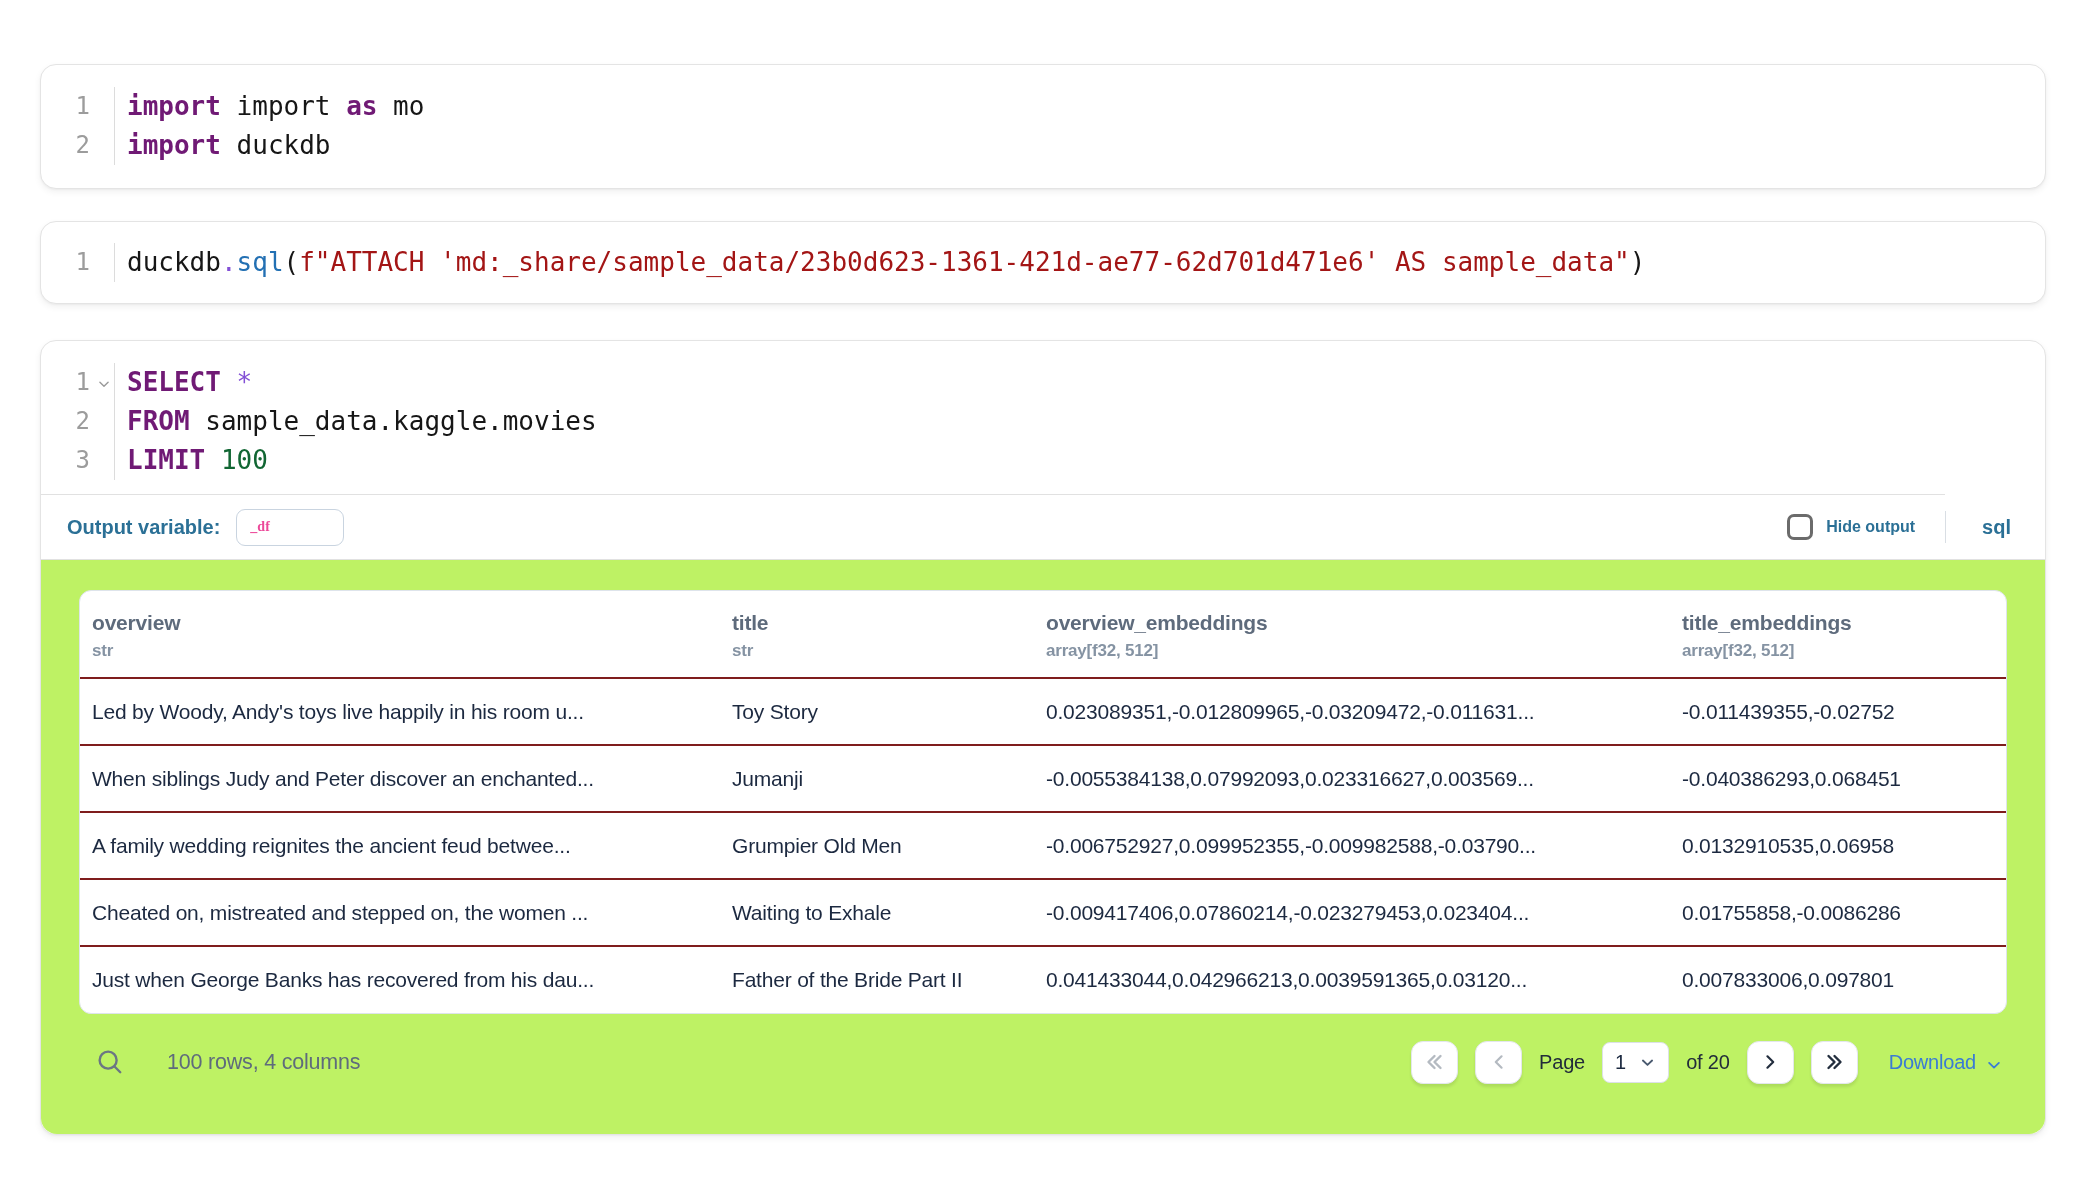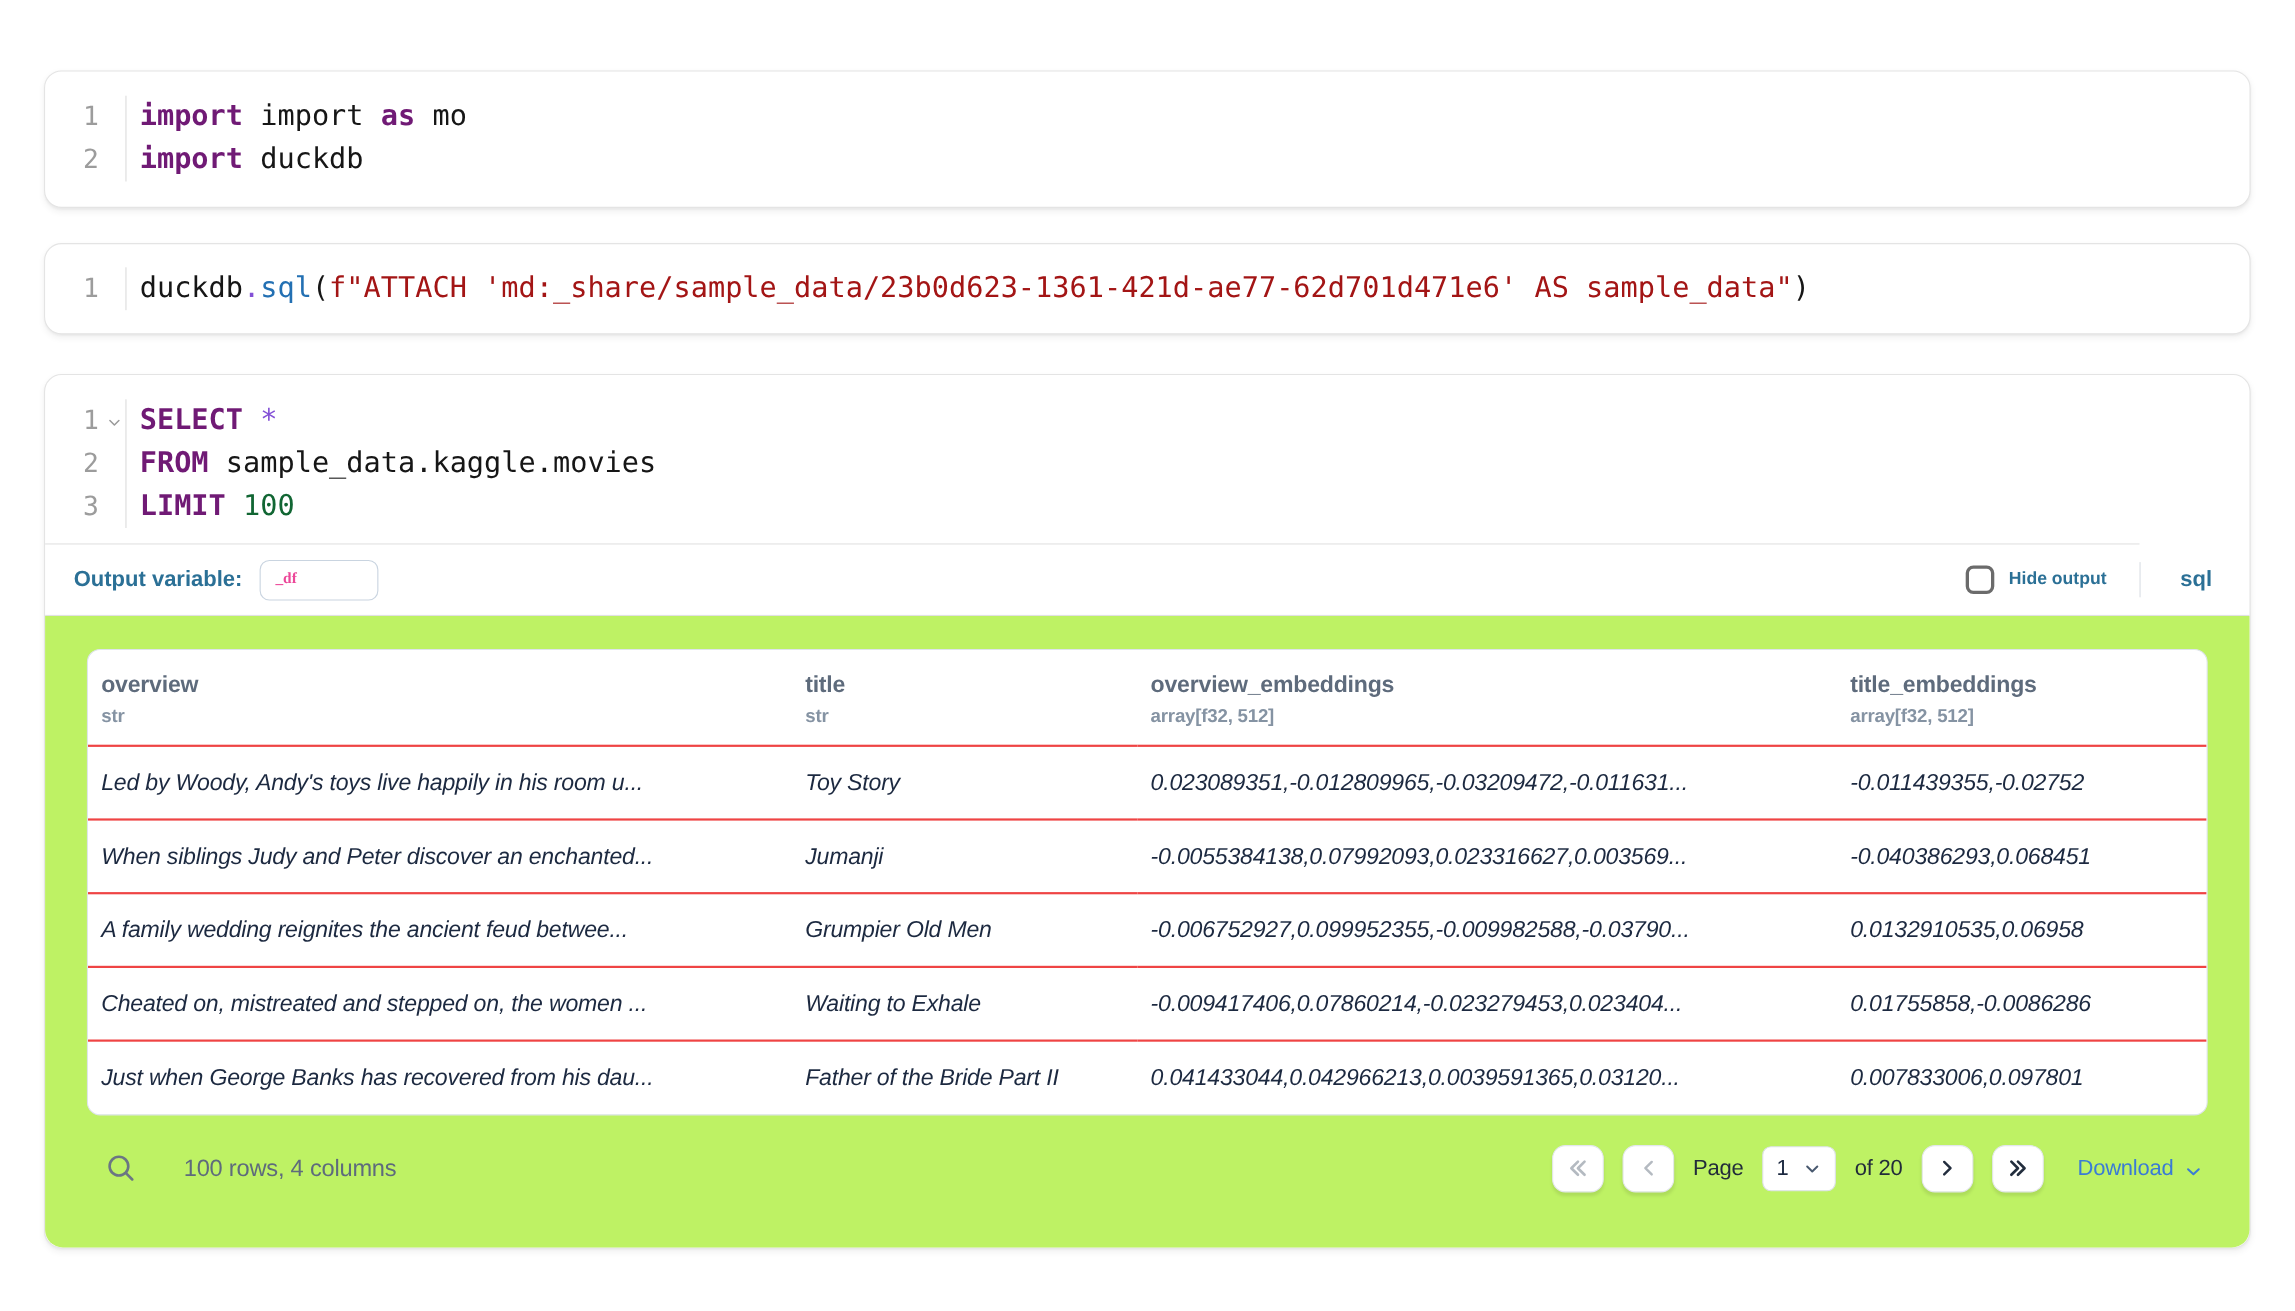--- a/index.html
+++ b/index.html
@@ -62,21 +62,21 @@
     font-family:"Liberation Sans",sans-serif; cursor:pointer; padding:0 6px;
   }
   
   .output { padding:30px 38px 44px 38px; background:#bef264; border-radius:0 0 16px 16px; }
   .table-card { border:1px solid #dee4eb; border-radius:12px; overflow:hidden; background:#fff; }
   table { width:100%; border-collapse:collapse; table-layout:fixed; }
   col.c1 { width:640px; } col.c2 { width:314px; } col.c3 { width:636px; }
   th { text-align:left; padding:20px 12px 16px 12px; vertical-align:top; }
   .col-name { color:#5e6b7c; font-weight:bold; font-size:21px; letter-spacing:-0.2px; }
   .col-type { color:#8593a3; font-size:17px; margin-top:6px; letter-spacing:-0.2px; }
-  tbody tr { border-top:2px solid #ef4444;font-style:italic; }
+  tbody tr { border-top:2px solid #7f1d1d; }
   td {
     height:67px; padding:0 12px; font-size:21px; color:#1c2940; letter-spacing:-0.2px;
     white-space:nowrap; overflow:hidden; vertical-align:middle;
   }
   
   .table-footer { display:flex; align-items:center; margin-top:20px; padding:0 4px 0 16px; height:56px; }
   .search-btn { background:none; border:none; cursor:pointer; display:flex; align-items:center; }
   .rows-summary { margin-left:42px; color:#5e6b7c; font-size:21.5px; letter-spacing:-0.2px; }
   .pagination { margin-left:auto; display:flex; align-items:center; gap:17px; }
   .pg-btn {

